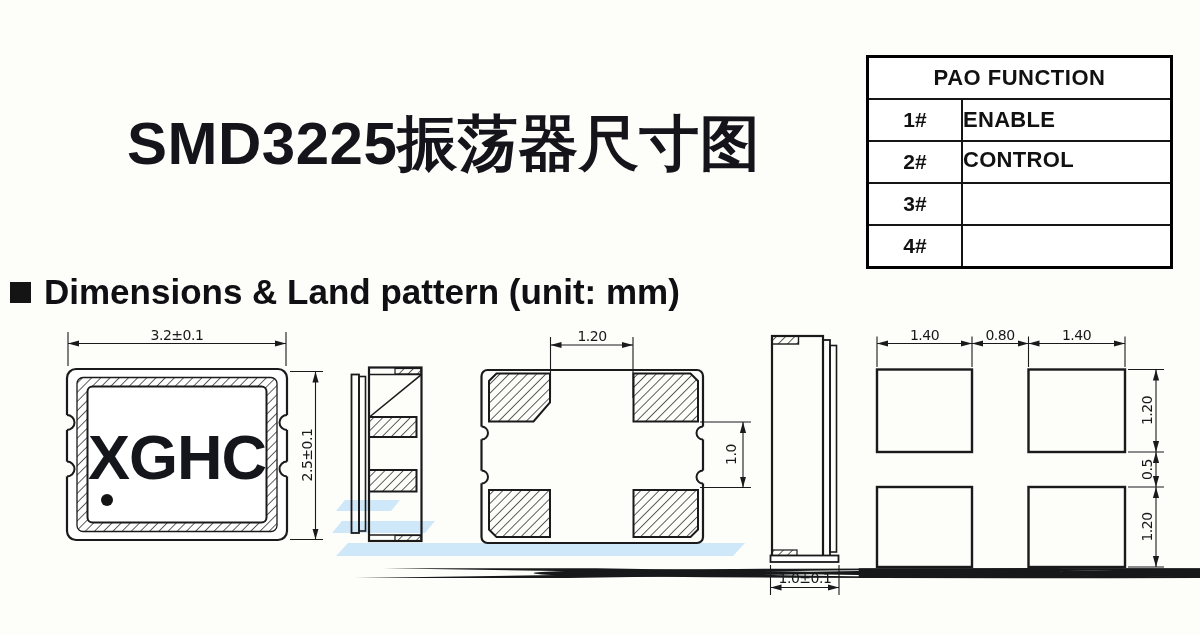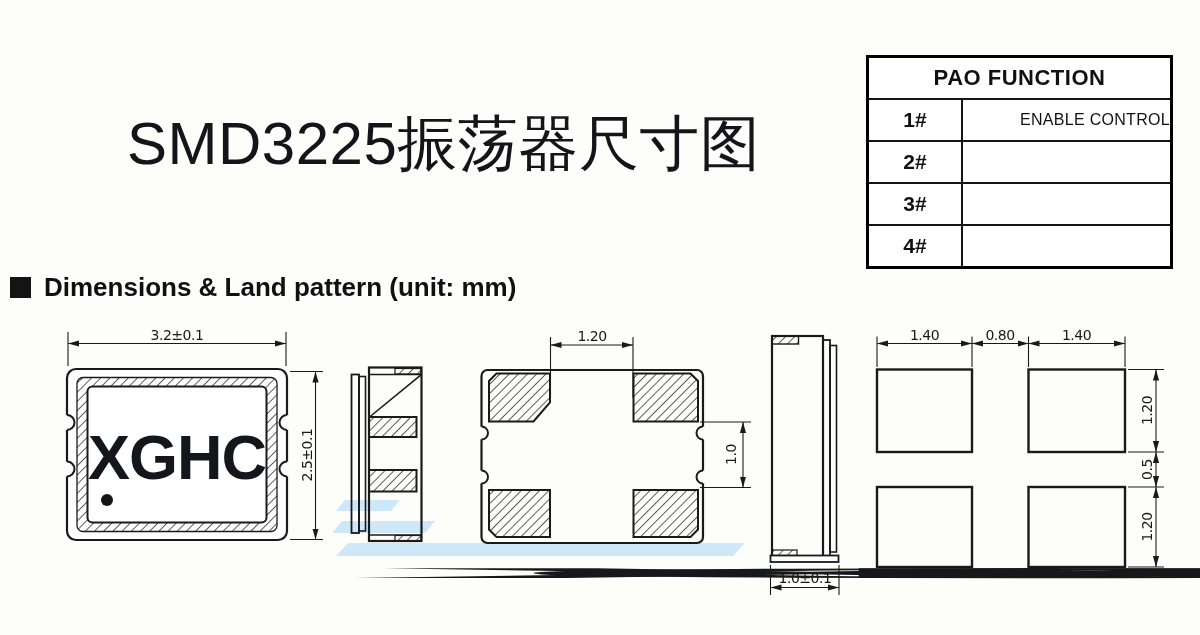--- a/index.html
+++ b/index.html
@@ -1,31 +1,31 @@
 <!DOCTYPE html>
 <html><head>
 <meta charset="utf-8">
 <style>
   html,body{margin:0;padding:0;}
   .canvas{position:relative;width:1200px;height:635px;background:#fdfdfa;overflow:hidden;
           font-family:"Liberation Sans", sans-serif;color:#111;}
   .page-title{position:absolute;left:127px;top:108px;font-size:60px;line-height:1.2;
-              font-weight:400;color:#14141a;letter-spacing:0.5px;white-space:nowrap;}
+              font-weight:700;color:#14141a;letter-spacing:0.5px;white-space:nowrap;}
   
   .pao-table{position:absolute;left:866px;top:55px;width:301px;border:3px solid #000000;background:#fff;}
   .pao-header{height:40px;line-height:40px;text-align:center;font-weight:bold;font-size:22px;
               border-bottom:2px solid #151515;letter-spacing:0.5px;}
   .pao-row{display:flex;height:40px;border-bottom:2px solid #151515;}
   .pao-row:last-child{border-bottom:none;}
   .pao-pin{width:92px;border-right:2px solid #151515;text-align:center;line-height:40px;
            font-weight:bold;font-size:21px;}
-  .pao-func{flex:1;text-align:right;line-height:40px;font-weight:normal;font-size:16px;letter-spacing:0.3px;}
+  .pao-func{flex:1;text-align:left;line-height:40px;font-weight:bold;font-size:22px;letter-spacing:0.3px;}
   
   .section-header{position:absolute;left:10px;top:272px;display:flex;align-items:center;gap:13px;
-                  font-size:26px;font-weight:600;color:#101014;}
+                  font-size:35px;font-weight:600;color:#101014;}
   .bullet{width:21px;height:21px;background:#141414;flex:0 0 auto;}
   svg.drawing{position:absolute;left:0;top:0;width:1200px;height:635px;}
   svg text{font-family:"DejaVu Sans", sans-serif;font-size:14px;fill:#17181a;}
   svg text.dim{letter-spacing:-0.5px;}
   svg text.mark{font-family:"Liberation Sans", sans-serif;font-weight:900;font-size:63px;fill:#15161b;letter-spacing:-1px;}
   svg text.wm{font-family:"Liberation Sans", sans-serif;font-weight:bold;}
 </style>
 </head>
 <body>
 

